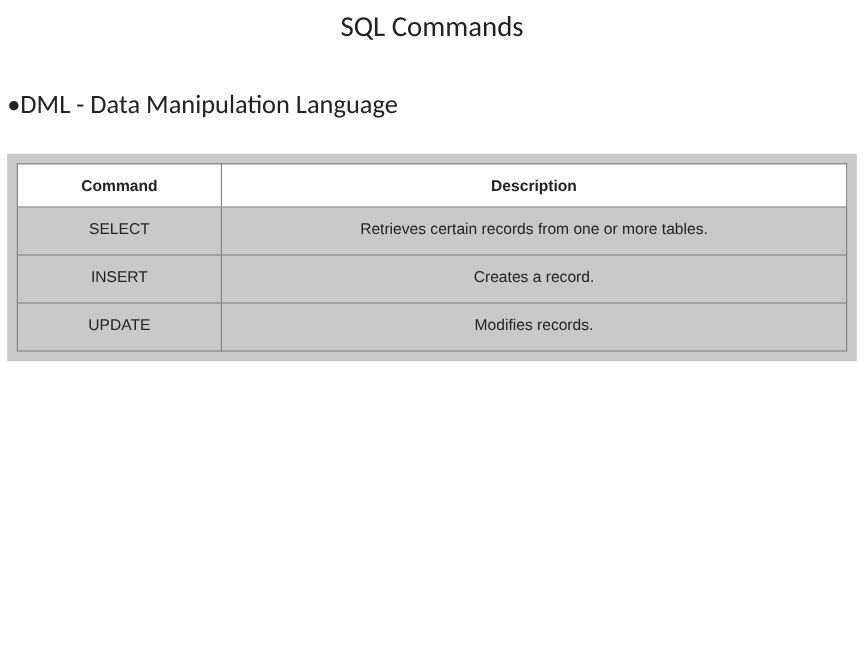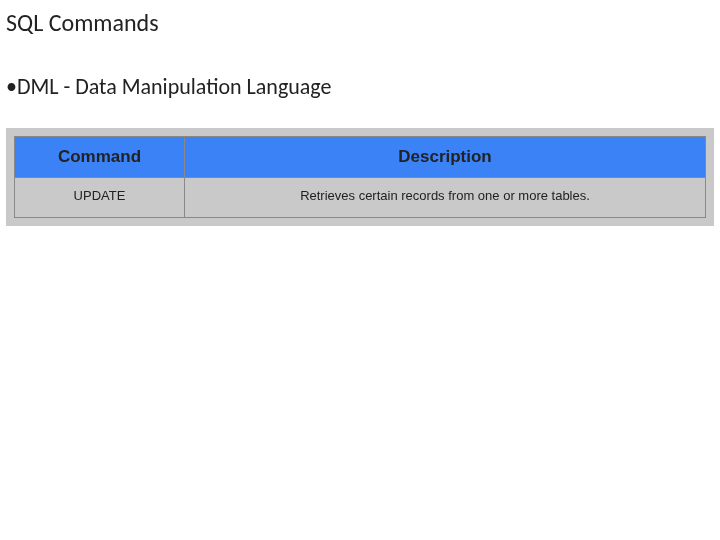--- a/index.html
+++ b/index.html
@@ -12,44 +12,45 @@
       height: 540px;
       background: #ffffff;
       font-family: Calibri, Arial, sans-serif;
       padding: 8px 6px;
     }
     .title {
       font-size: 24px;
       color: #222;
       margin-bottom: 10px;
       font-weight: 400;
+      text-align: center;
     }
     .subtitle {
       font-size: 22px;
       color: #222;
       margin-bottom: 28px;
       font-weight: 400;
       margin-top: 36px;
     }
     .table-container {
       background: #c9c9c9;
       padding: 8px;
       width: 100%;
     }
     table {
       width: 100%;
       border-collapse: collapse;
       background: #c9c9c9;
     }
     th {
-      background: #3b82f6;
+      background: #ffffff;
       border: 1px solid #888;
       padding: 10px 20px;
       font-family: Verdana, Arial, sans-serif;
-      font-size: 17px;
+      font-size: 13px;
       font-weight: bold;
       color: #222;
       text-align: center;
     }
     th.col-command {
       width: 170px;
     }
     td {
       border: 1px solid #888;
       padding: 14px 12px;
@@ -78,18 +79,26 @@
 <div class="table-container">
   <table>
     <thead>
       <tr>
         <th class="col-command">Command</th>
         <th>Description</th>
       </tr>
     </thead>
     <tbody>
       <tr>
+        <td class="cmd-cell">SELECT</td>
+        <td class="desc-cell">Retrieves certain records from one or more tables.</td>
+      </tr>
+      <tr>
+        <td class="cmd-cell">INSERT</td>
+        <td class="desc-cell">Creates a record.</td>
+      </tr>
+      <tr>
         <td class="cmd-cell">UPDATE</td>
-        <td class="desc-cell">Retrieves certain records from one or more tables.</td>
+        <td class="desc-cell">Modifies records.</td>
       </tr>
     </tbody>
   </table>
 </div>
 
 </body></html>

